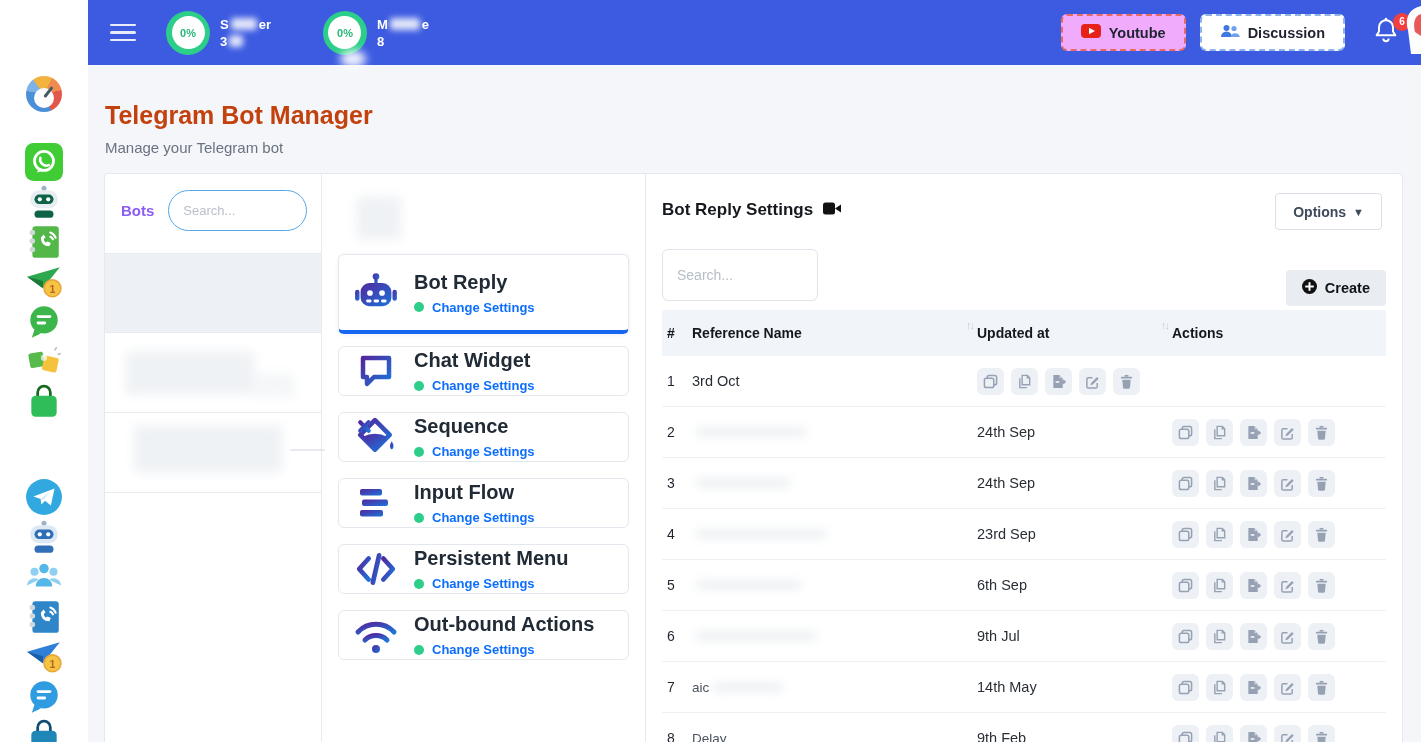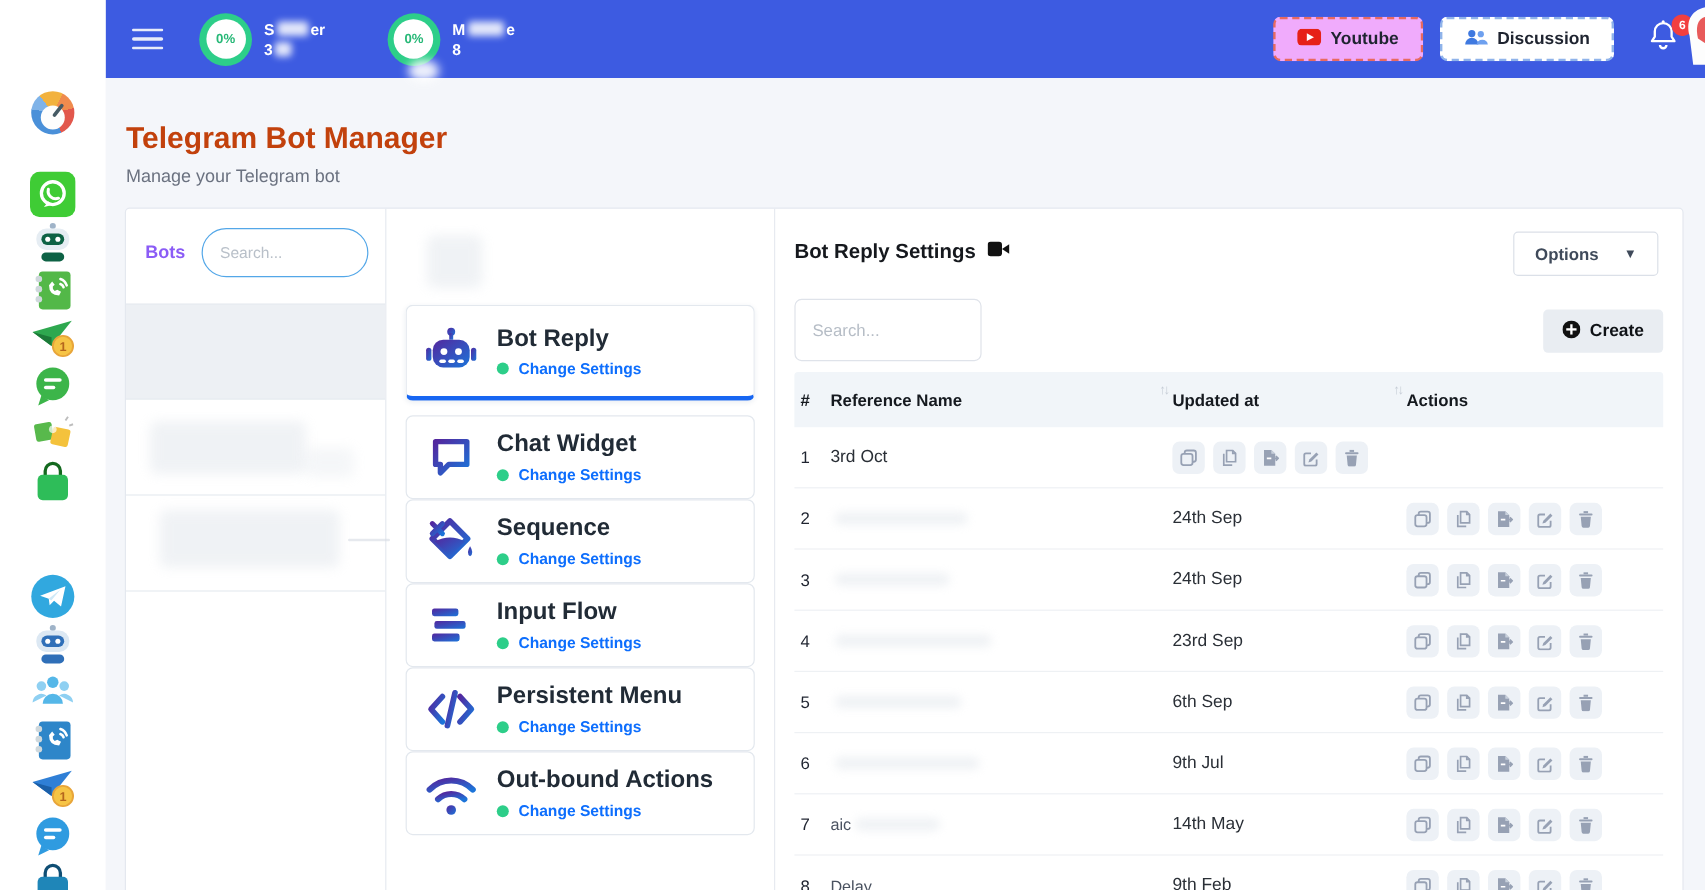--- a/index.html
+++ b/index.html
@@ -58,39 +58,39 @@
   .bots-search { flex:1; height:41px; border:1.5px solid #53a7e8; border-radius:21px; padding:0 14px; font-size:13px; color:#374151;
                  outline:none; font-family:"Liberation Sans",sans-serif; background:#fff; min-width:0; }
   .bots-search::placeholder { color:#b9c0c9; }
   .bot-row { position:relative; height:80px; border-bottom:1px solid #e7ebf0; }
   .bot-row.selected { background:#edf0f4; margin-top:22px; border-top:1px solid #e7ebf0; }
   .smudge { position:absolute; background:#c9d2dc; opacity:.28; filter:blur(5px); border-radius:6px; }
   .dashline { position:absolute; height:2px; background:#d6dbe2; opacity:.6; border-radius:2px; }
 
   
   .col-smudge-top { position:relative; height:64px; }
-  .scard { position:relative; height:70px; background:#fff; border:1px solid #e3e8ee; border-radius:6px; margin-bottom:0;
+  .scard { position:relative; height:50px; background:#fff; border:1px solid #e3e8ee; border-radius:6px; margin-bottom:16px;
            display:flex; align-items:center; padding:0 14px; gap:15px; cursor:pointer; }
   .scard.active { height:80px; margin-bottom:12px; border-bottom:4px solid #1766f2; box-shadow:0 1px 4px rgba(30,60,120,.08); }
   .scard .ic { width:46px; display:flex; justify-content:center; }
   .scard-title { font-size:20px; font-weight:bold; color:#212b36; margin-bottom:6px; }
   .scard-link { display:flex; align-items:center; gap:8px; }
   .gdot { width:10px; height:10px; border-radius:50%; background:#2dce89; }
   .chg { font-size:13px; font-weight:bold; color:#0d6efd; cursor:pointer; }
 
   
   .rp-head { display:flex; align-items:center; padding-top:26px; gap:10px; }
   .rp-title { font-size:17px; font-weight:bold; color:#15181d; }
   .options-btn { position:absolute; right:20px; top:19px; height:37px; padding:0 17px; background:#fff; border:1px solid #dbe0e8;
-                 border-radius:4px; font-size:14px; font-weight:600; color:#3f4a5a; display:flex; align-items:center; gap:21px; cursor:pointer; }
+                 border-radius:4px; font-size:14px; font-weight:600; color:#3f4a5a; display:flex; align-items:center; gap:7px; cursor:pointer; }
   .options-btn .caret { font-size:11px; color:#3f4a5a; }
   .rp-search { position:absolute; left:16px; top:75px; width:156px; height:52px; border:1px solid #dfe3ea; border-radius:6px;
                padding:0 14px; font-size:14px; color:#374151; outline:none; font-family:"Liberation Sans",sans-serif; }
   .rp-search::placeholder { color:#b6bdc6; }
-  .create-btn { position:absolute; right:16px; top:84px; height:36px; padding:0 16px; background:#e9edf2; border-radius:4px;
+  .create-btn { position:absolute; right:16px; top:96px; height:36px; padding:0 16px; background:#e9edf2; border-radius:4px;
                 display:flex; align-items:center; gap:8px; font-size:14.5px; font-weight:600; color:#0f1216; cursor:pointer; }
 
   .tbl { position:absolute; left:16px; right:16px; top:136px; }
   .trow { display:grid; grid-template-columns:25px 285px 195px 1fr; align-items:center; height:51px;
           border-bottom:1px solid #eef1f4; padding-left:5px; }
   .trow.thead { height:46px; background:#f1f5f9; border-radius:3px 3px 0 0; border-bottom:none; font-weight:bold; font-size:14px; color:#15191f; }
   .hcell { position:relative; padding-right:18px; }
   .sort { position:absolute; right:4px; top:-6px; color:#c6cdd6; font-size:11px; letter-spacing:-2px; font-weight:normal; }
   .cell-num { font-size:14px; color:#1f2430; }
   .cell-name { font-size:13.5px; color:#4a5260; position:relative; display:flex; align-items:center; }

